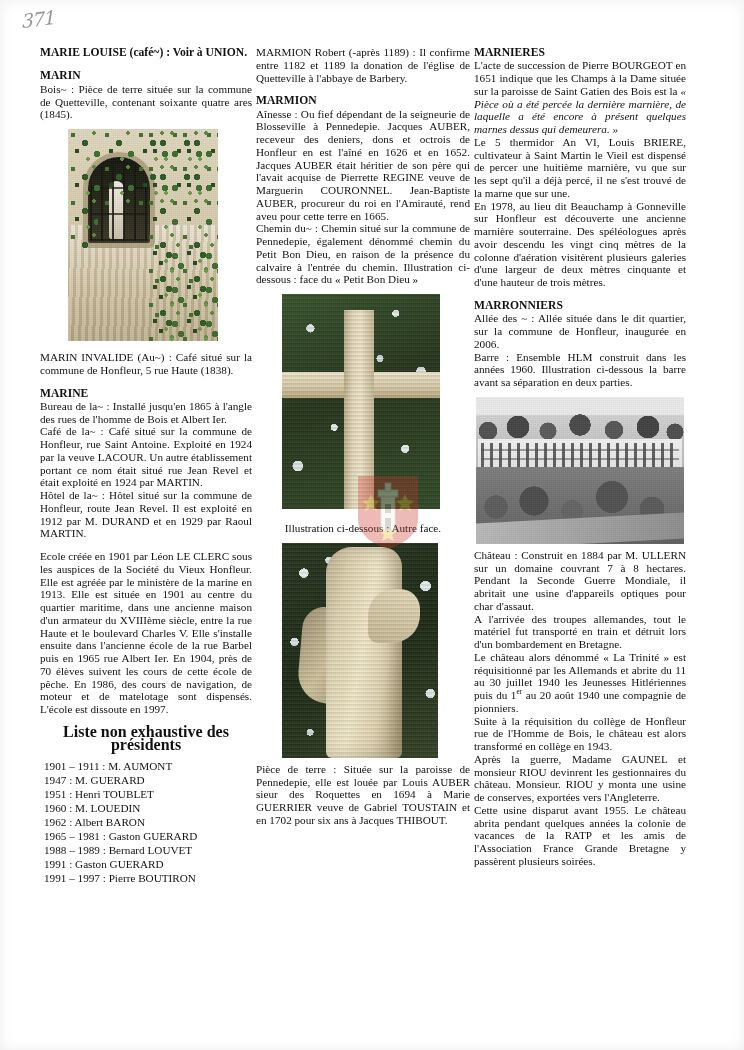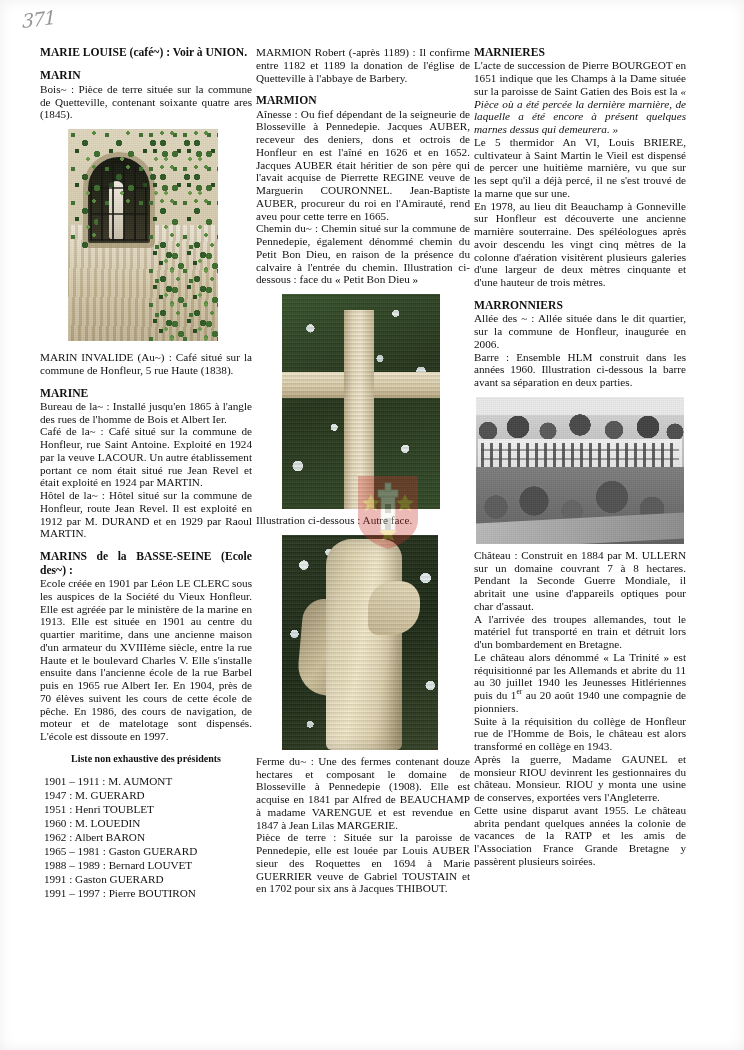--- a/index.html
+++ b/index.html
@@ -70,22 +70,22 @@
     margin: 0;
   }
   .gap { height: 10px; }
   .gap-s { height: 5px; }
   i, .it { font-style: italic; }
   sup { font-size: 7.4px; vertical-align: super; line-height: 0; }
 
   .caption {
     font-size: 11.2px;
     line-height: 12.8px;
-    text-align: left;
-    margin: 0;
+    text-align: center;
+    margin: 8px;
   }
 
   
   .photo {
     position: relative;
     overflow: hidden;
     background: #2c3222;
   }
   .photo .grain {
     position: absolute; inset: 0;
@@ -258,21 +258,21 @@
     left: 354px; top: 474px;
     width: 68px; height: 76px;
     opacity: .33;
     pointer-events: none;
   }
 
   
   .list-title {
     text-align: center;
     font-weight: bold;
-    font-size: 10px;
+    font-size: 16px;
     margin: 0;
   }
   .pres-list { margin: 8px 0 8px 4px; }
   .pres-list li {
     list-style: none;
     font-size: 11.2px;
     line-height: 14px;
   }
   ul { margin: 0; padding: 0; }
 </style>
@@ -312,21 +312,20 @@
 
       <div class="gap"></div>
 
       <p class="entry-head">MARINE</p>
       <p>Bureau de la~ : Installé jusqu'en 1865 à l'angle des rues de l'homme de Bois et Albert Ier.</p>
       <p>Café de la~ : Café situé sur la commune de Honfleur, rue Saint Antoine. Exploité en 1924 par la veuve LACOUR. Un autre établissement portant ce nom était situé rue Jean Revel et était exploité en 1924 par MARTIN.</p>
       <p>Hôtel de la~ : Hôtel situé sur la commune de Honfleur, route Jean Revel. Il est exploité en 1912 par M. DURAND et en 1929 par Raoul MARTIN.</p>
 
       <div class="gap"></div>
 
-      <p class="entry-head">MARINS de la BASSE-SEINE (Ecole des~) :</p>
       <p>Ecole créée en 1901 par Léon LE CLERC sous les auspices de la Société du Vieux Honfleur. Elle est agréée par le ministère de la marine en 1913. Elle est située en 1901 au centre du quartier maritime, dans une ancienne maison d'un armateur du XVIIIème siècle, entre la rue Haute et le boulevard Charles V. Elle s'installe ensuite dans l'ancienne école de la rue Barbel puis en 1965 rue Albert Ier. En 1904, près de 70 élèves suivent les cours de cette école de pêche. En 1986, des cours de navigation, de moteur et de matelotage sont dispensés. L'école est dissoute en 1997.</p>
 
       <div class="gap"></div>
 
       <p class="list-title">Liste non exhaustive des présidents</p>
 
       <ul class="pres-list">
         <li>1901 – 1911 : M. AUMONT</li>
         <li>1947 : M. GUERARD</li>
         <li>1951 : Henri TOUBLET</li>
@@ -363,21 +362,20 @@
       <div class="photo ph-figure">
         <div class="figure-arm"></div>
         <div class="figure-body"></div>
         <div class="figure-shoulder"></div>
         <div class="figure-tex"></div>
         <div class="grain"></div>
       </div>
 
       <div class="gap-s"></div>
 
-      <p>Ferme du~ : Une des fermes contenant douze hectares et composant le domaine de Blosseville à Pennedepie (1908). Elle est acquise en 1841 par Alfred de BEAUCHAMP à madame VARENGUE et est revendue en 1847 à Jean Lilas MARGERIE.</p>
       <p>Pièce de terre : Située sur la paroisse de Pennedepie, elle est louée par Louis AUBER sieur des Roquettes en 1694 à Marie GUERRIER veuve de Gabriel TOUSTAIN et en 1702 pour six ans à Jacques THIBOUT.</p>
     </div>
 
     <div class="col right">
 
       <p class="entry-head">MARNIERES</p>
       <p><span>L'acte de succession de Pierre BOURGEOT en 1651  indique que les Champs à la Dame située sur la paroisse de Saint Gatien des Bois est la </span><i>« Pièce où a été percée la dernière marnière, de laquelle a été encore à présent quelques marnes dessus qui demeurera. »</i></p>
       <p>Le 5 thermidor An VI, Louis BRIERE, cultivateur à Saint Martin le Vieil est dispensé de percer une huitième marnière, vu que sur les sept qu'il a déjà percé, il ne s'est trouvé de la marne que sur une.</p>
       <p>En 1978, au lieu dit Beauchamp à Gonneville sur Honfleur est découverte une ancienne marnière souterraine. Des spéléologues après avoir descendu les vingt cinq mètres de la colonne d'aération visitèrent plusieurs galeries d'une largeur de deux mètres cinquante et d'une hauteur de trois mètres.</p>
 

